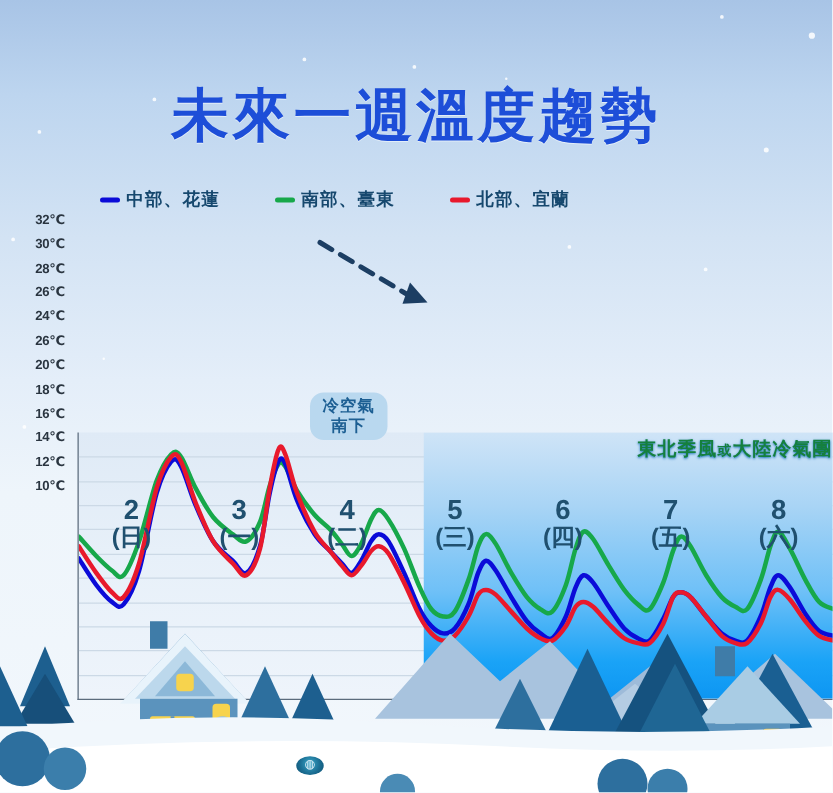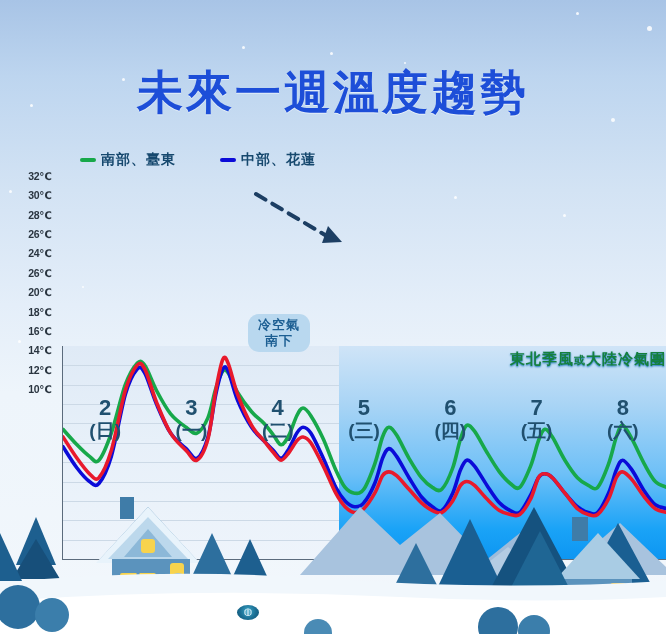--- a/index.html
+++ b/index.html
@@ -110,26 +110,30 @@
     <div class="flake" style="left: 590px; top: 520px; width: 4px; height: 4px;"></div>
     <div class="flake" style="left: 265px; top: 540px; width: 3px; height: 3px;"></div>
     <div class="flake" style="left: 82px; top: 286px; width: 2px; height: 2px;"></div>
     <div class="flake" style="left: 404px; top: 62px; width: 2px; height: 2px;"></div>
   </div>
 
 <div id="title">未來一週溫度趨勢</div>
 
 <div id="legend">
     <div class="lg">
+      <span class="sw" style="background:#0b0bd8"></span>
+      <span class="lbl">中部、花蓮</span>
+    </div>
+    <div class="lg">
       <span class="sw" style="background:#17a84a"></span>
       <span class="lbl">南部、臺東</span>
     </div>
     <div class="lg">
-      <span class="sw" style="background:#0b0bd8"></span>
-      <span class="lbl">中部、花蓮</span>
+      <span class="sw" style="background:#e8192c"></span>
+      <span class="lbl">北部、宜蘭</span>
     </div>
   </div>
 
 <div id="ylabels">
     <div class="ytick" style="top: 6px;">32℃</div>
     <div class="ytick" style="top: 25.3636px;">30℃</div>
     <div class="ytick" style="top: 44.7273px;">28℃</div>
     <div class="ytick" style="top: 64.0909px;">26℃</div>
     <div class="ytick" style="top: 83.4545px;">24℃</div>
     <div class="ytick" style="top: 102.818px;">26℃</div>

